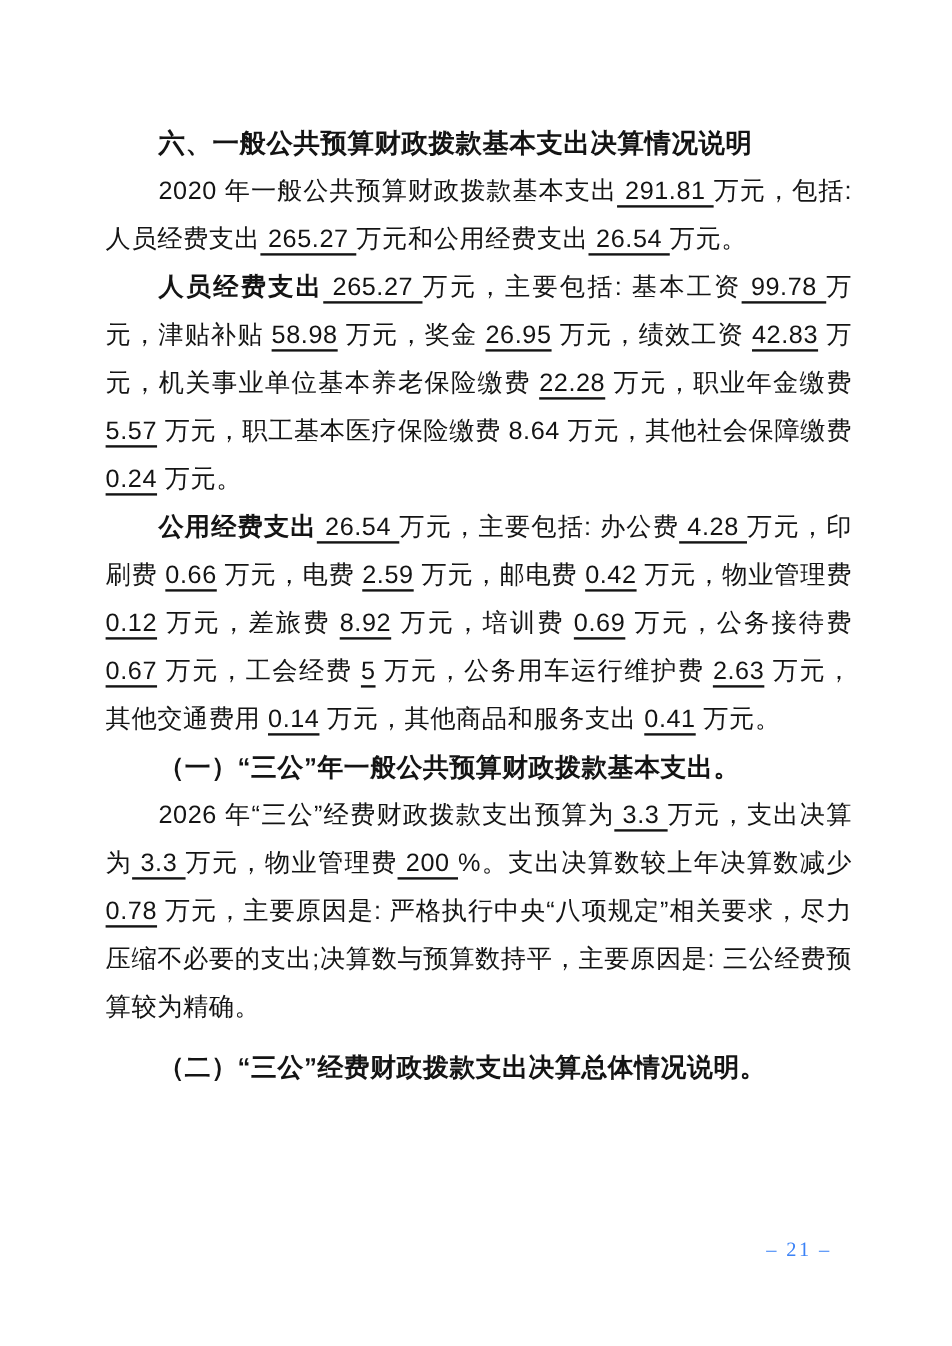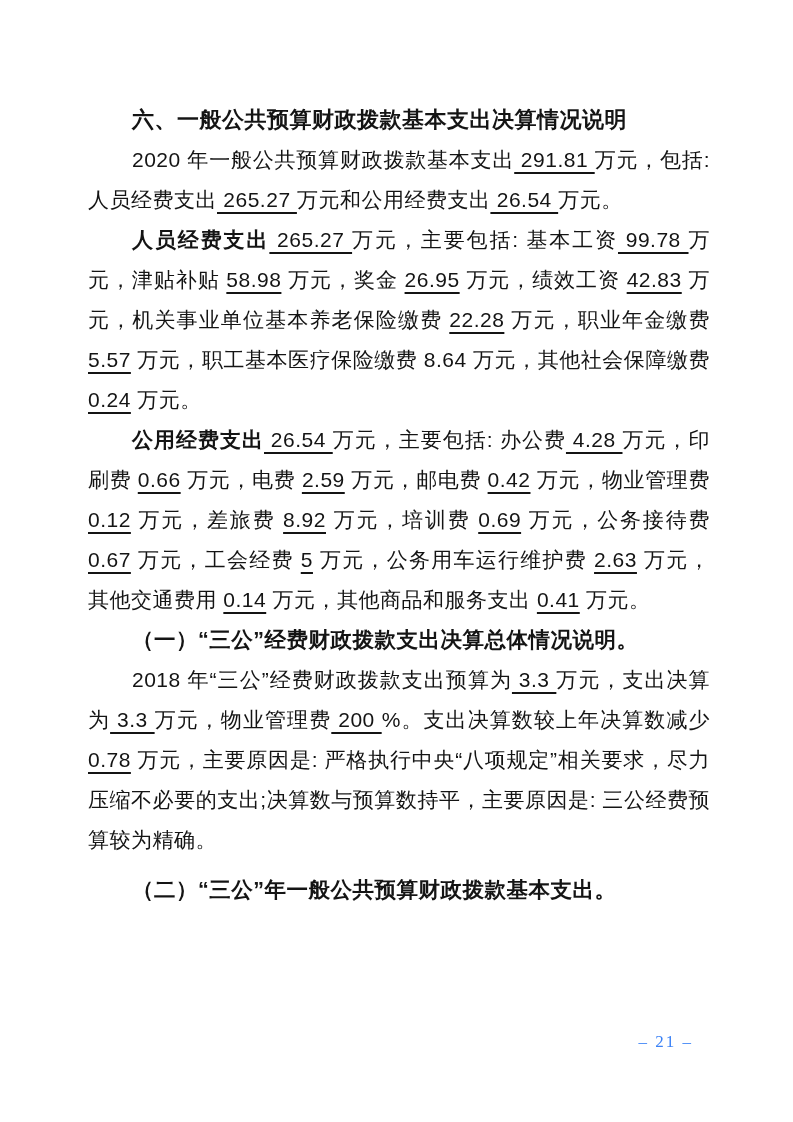--- a/index.html
+++ b/index.html
@@ -67,18 +67,18 @@
 </style>
 </head>
 <body>
 
 <div class="page">
   <div class="content" id="doc-body">
       <p class="h1"><span>六、一般公共预算财政拨款基本支出决算情况说明</span></p>
       <p class="body"><span>2020 年一般公共预算财政拨款基本支出</span><span class="seg-underline"> 291.81 </span><span>万元，包括: 人员经费支出</span><span class="seg-underline"> 265.27 </span><span>万元和公用经费支出</span><span class="seg-underline"> 26.54 </span><span>万元。</span></p>
       <p class="body"><span class="seg-bold">人员经费支出</span><span class="seg-underline"> 265.27 </span><span>万元，主要包括: 基本工资</span><span class="seg-underline"> 99.78 </span><span>万元，津贴补贴 </span><span class="seg-underline">58.98</span><span> 万元，奖金 </span><span class="seg-underline">26.95</span><span> 万元，绩效工资 </span><span class="seg-underline">42.83</span><span> 万元，机关事业单位基本养老保险缴费 </span><span class="seg-underline">22.28</span><span> 万元，职业年金缴费 </span><span class="seg-underline">5.57</span><span> 万元，职工基本医疗保险缴费 8.64 万元，其他社会保障缴费 </span><span class="seg-underline">0.24</span><span> 万元。</span></p>
       <p class="body"><span class="seg-bold">公用经费支出</span><span class="seg-underline"> 26.54 </span><span>万元，主要包括: 办公费</span><span class="seg-underline"> 4.28 </span><span>万元，印刷费 </span><span class="seg-underline">0.66</span><span> 万元，电费 </span><span class="seg-underline">2.59</span><span> 万元，邮电费 </span><span class="seg-underline">0.42</span><span> 万元，物业管理费 </span><span class="seg-underline">0.12</span><span> 万元，差旅费 </span><span class="seg-underline">8.92</span><span> 万元，培训费 </span><span class="seg-underline">0.69</span><span> 万元，公务接待费 </span><span class="seg-underline">0.67</span><span> 万元，工会经费 </span><span class="seg-underline">5</span><span> 万元，公务用车运行维护费 </span><span class="seg-underline">2.63</span><span> 万元，其他交通费用 </span><span class="seg-underline">0.14</span><span> 万元，其他商品和服务支出 </span><span class="seg-underline">0.41</span><span> 万元。</span></p>
-      <p class="h2"><span>（一）“三公”经费财政拨款支出决算总体情况说明。</span></p>
-      <p class="body"><span>2018 年“三公”经费财政拨款支出预算为</span><span class="seg-underline"> 3.3 </span><span>万元，支出决算为</span><span class="seg-underline"> 3.3 </span><span>万元，物业管理费</span><span class="seg-underline"> 200 </span><span>%。支出决算数较上年决算数减少 </span><span class="seg-underline">0.78</span><span> 万元，主要原因是: 严格执行中央“八项规定”相关要求，尽力压缩不必要的支出;决算数与预算数持平，主要原因是: 三公经费预算较为精确。</span></p>
-      <p class="h2"><span>（二）“三公”年一般公共预算财政拨款基本支出。</span></p>
+      <p class="h2"><span>（一）“三公”年一般公共预算财政拨款基本支出。</span></p>
+      <p class="body"><span>2026 年“三公”经费财政拨款支出预算为</span><span class="seg-underline"> 3.3 </span><span>万元，支出决算为</span><span class="seg-underline"> 3.3 </span><span>万元，物业管理费</span><span class="seg-underline"> 200 </span><span>%。支出决算数较上年决算数减少 </span><span class="seg-underline">0.78</span><span> 万元，主要原因是: 严格执行中央“八项规定”相关要求，尽力压缩不必要的支出;决算数与预算数持平，主要原因是: 三公经费预算较为精确。</span></p>
+      <p class="h2"><span>（二）“三公”经费财政拨款支出决算总体情况说明。</span></p>
     </div>
   <div class="page-number">– 21 –</div>
 </div>
 
 </body></html>

